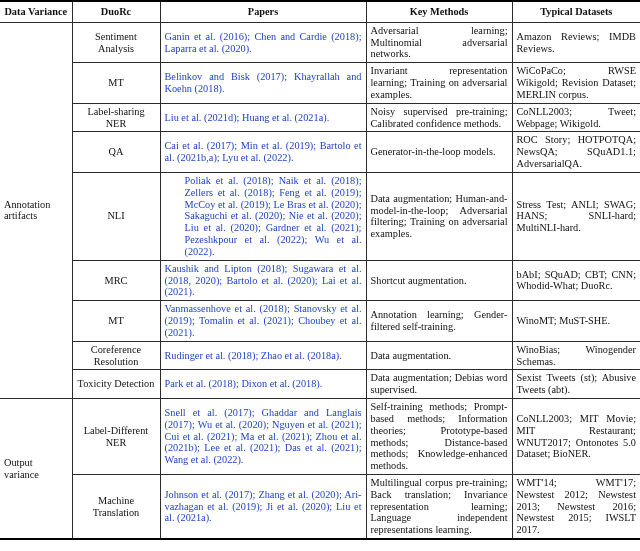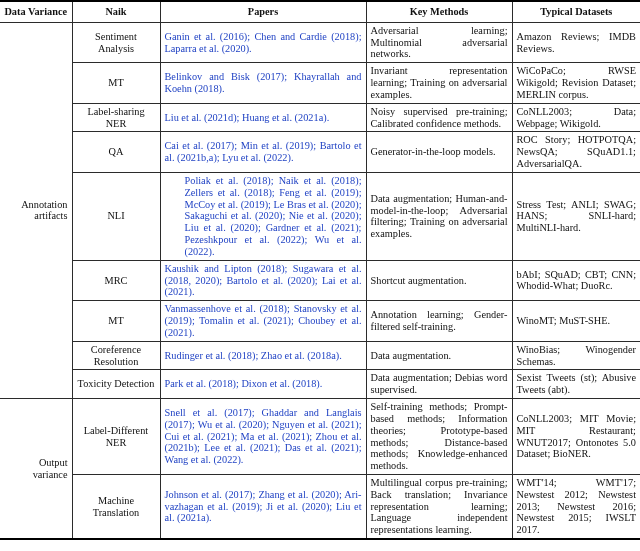--- a/index.html
+++ b/index.html
@@ -27,42 +27,42 @@
     vertical-align: middle;
     overflow: hidden;
   }
   th {
     font-weight: bold;
     text-align: center;
     padding: 4px 3px;
   }
   th:first-child, td.group { border-left: none; }
   th:last-child, td.datasets { border-right: none; }
-  td.group { text-align: right; }
+  td.group { text-align: left; }
   td.task { text-align: center; }
   td.papers { text-align: justify; }
   td.methods { text-align: justify; }
   td.datasets { text-align: justify; }
 </style>
 </head>
 <body>
 
 <div class="table-wrap">
   <table>
     <colgroup>
       <col style="width:72px">
       <col style="width:88px">
       <col style="width:206px">
       <col style="width:146px">
       <col style="width:128px">
     </colgroup>
     <thead>
       <tr>
         <th>Data Variance</th>
-        <th>Naik</th>
+        <th>DuoRc</th>
         <th>Papers</th>
         <th>Key Methods</th>
         <th>Typical Datasets</th>
       </tr>
     </thead>
     <tbody>
       <tr>
         <td class="group" rowspan="9">Annotation artifacts</td>
         <td class="task">Sentiment Analysis</td>
         <td class="papers" style="color: rgb(33, 67, 196);">Ganin et al. (2016); Chen and Cardie (2018); Laparra et al. (2020).</td>
@@ -72,21 +72,21 @@
       <tr>
         <td class="task">MT</td>
         <td class="papers" style="color: rgb(33, 67, 196);">Belinkov and Bisk (2017); Khayrallah and Koehn (2018).</td>
         <td class="methods">Invariant representation learning; Training on adversarial examples.</td>
         <td class="datasets">WiCoPaCo; RWSE Wikigold; Revision Dataset; MERLIN corpus.</td>
       </tr>
       <tr>
         <td class="task">Label-sharing NER</td>
         <td class="papers" style="color: rgb(33, 67, 196);">Liu et al. (2021d); Huang et al. (2021a).</td>
         <td class="methods">Noisy supervised pre-training; Calibrated confidence methods.</td>
-        <td class="datasets">CoNLL2003; Data; Webpage; Wikigold.</td>
+        <td class="datasets">CoNLL2003; Tweet; Webpage; Wikigold.</td>
       </tr>
       <tr>
         <td class="task">QA</td>
         <td class="papers" style="color: rgb(33, 67, 196); margin-left: 20px;">Cai et al. (2017); Min et al. (2019); Bartolo et al. (2021b,a); Lyu et al. (2022).</td>
         <td class="methods">Generator-in-the-loop models.</td>
         <td class="datasets">ROC Story; HOTPOTQA; NewsQA; SQuAD1.1; AdversarialQA.</td>
       </tr>
       <tr>
         <td class="task">NLI</td>
         <td class="papers" style="color: rgb(33, 67, 196); padding-left: 24px;">Poliak et al. (2018); Naik et al. (2018); Zellers et al. (2018); Feng et al. (2019); McCoy et al. (2019); Le Bras et al. (2020); Sakaguchi et al. (2020); Nie et al. (2020); Liu et al. (2020); Gardner et al. (2021); Pezeshkpour et al. (2022); Wu et al. (2022).</td>

